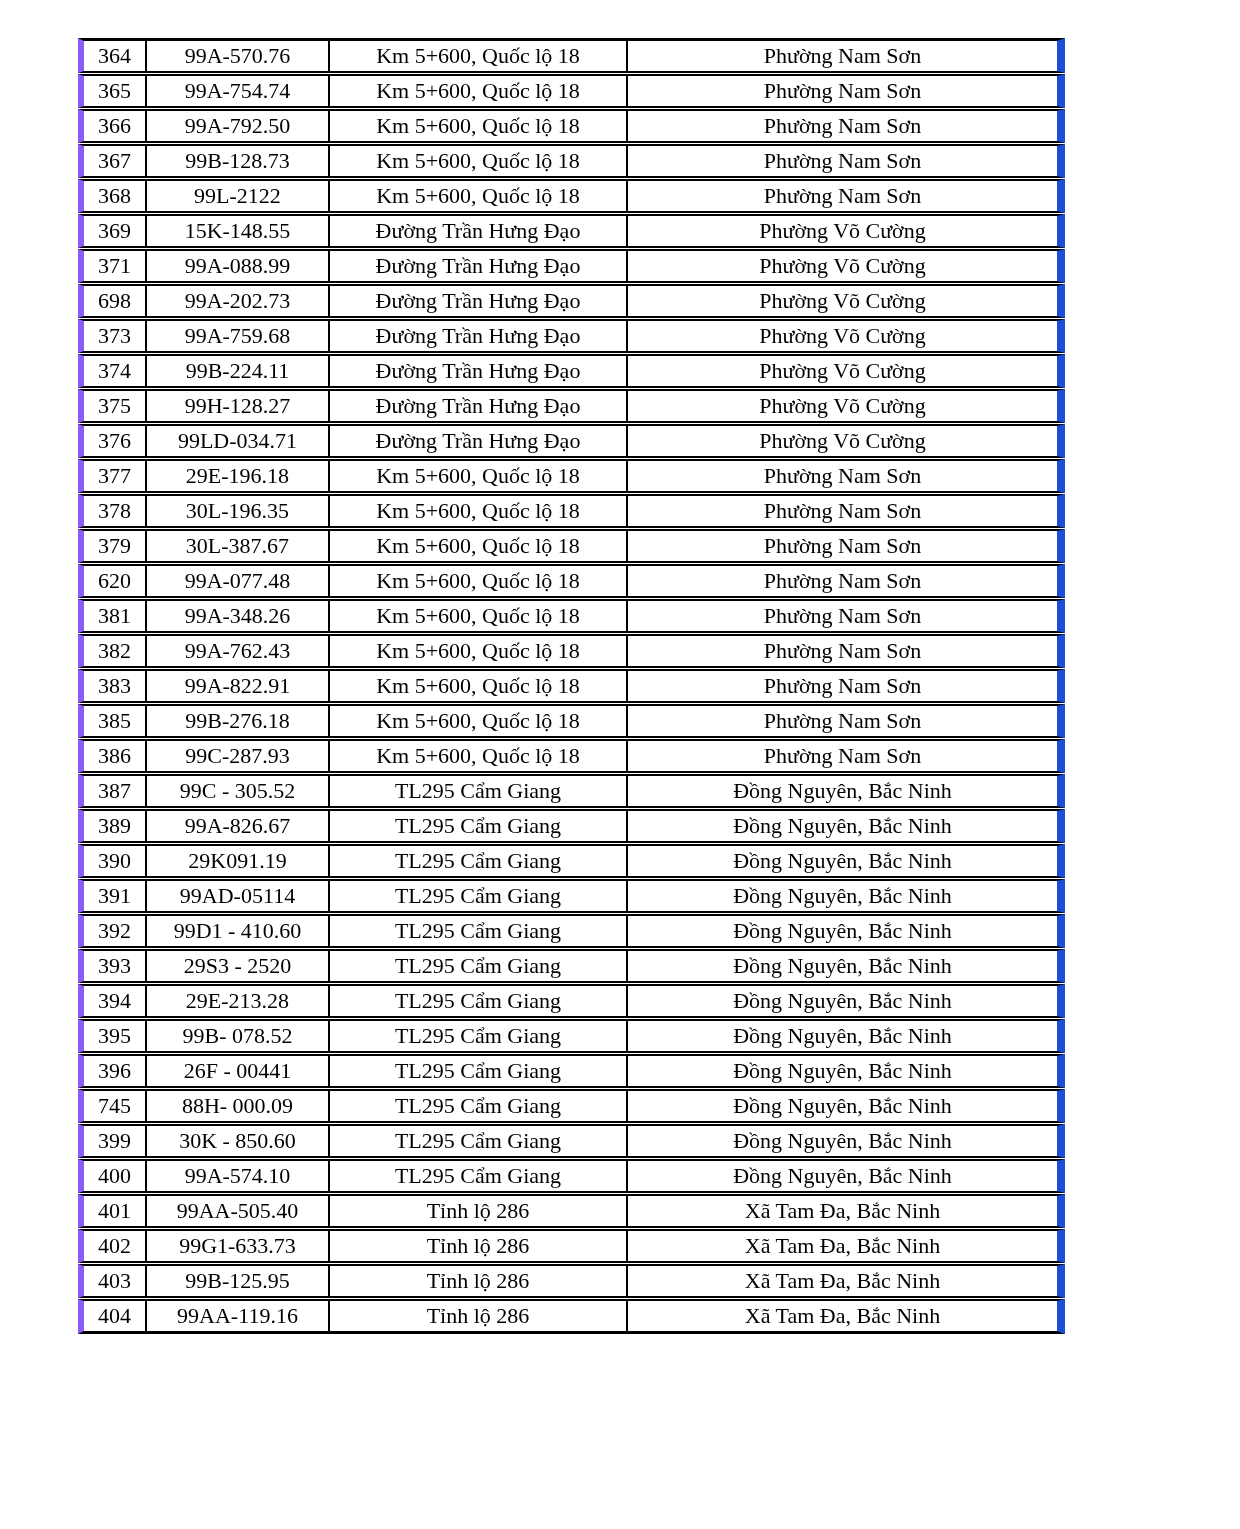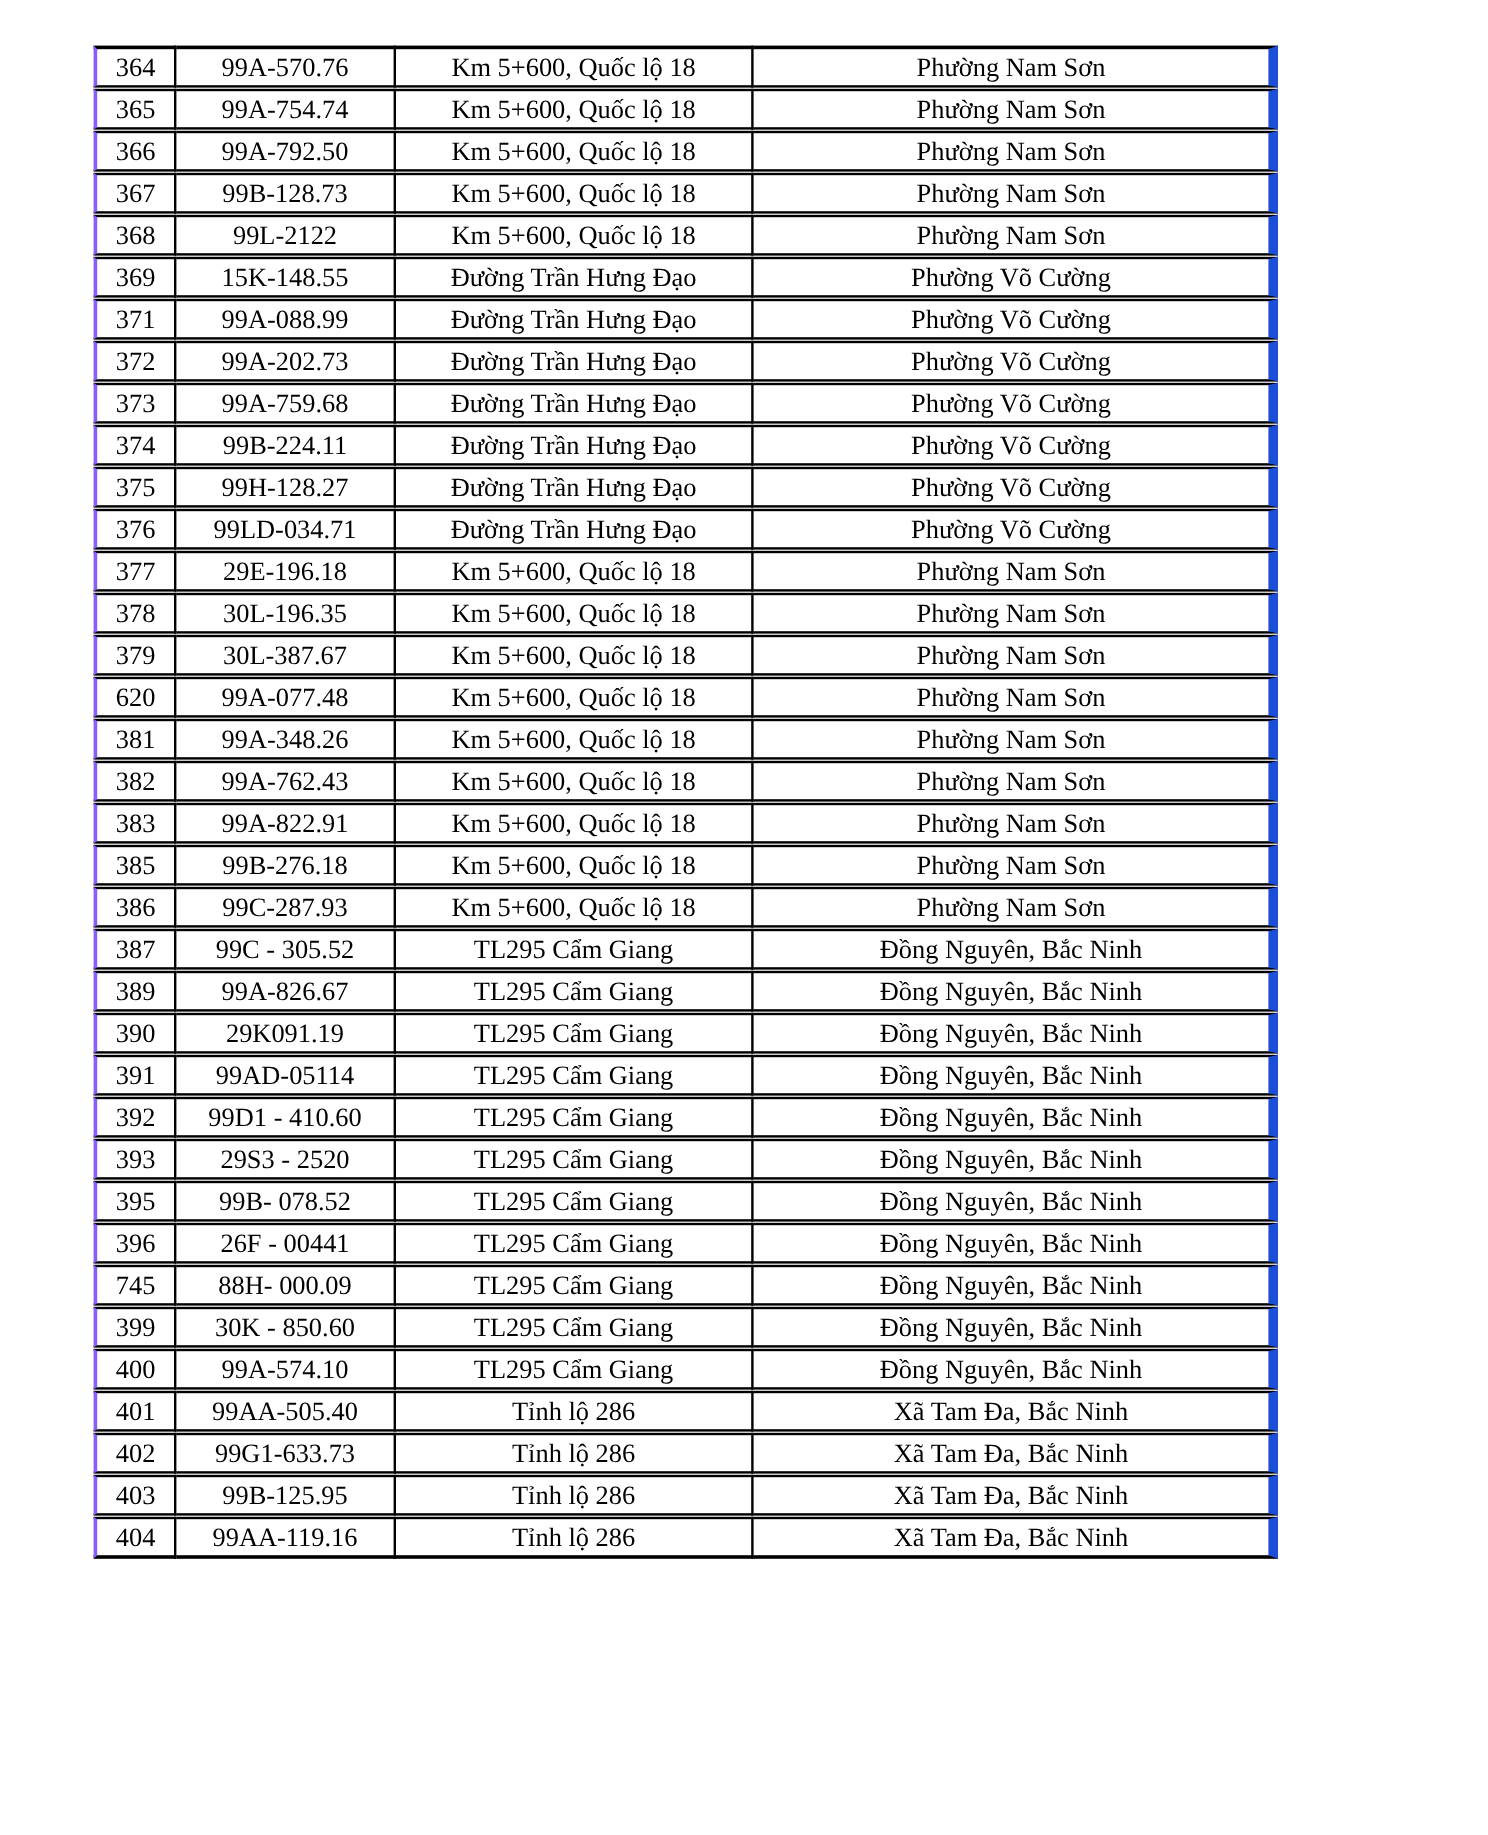--- a/index.html
+++ b/index.html
@@ -34,21 +34,21 @@
     vertical-align: middle;
     font-size: 22px;
     line-height: 1;
     height: 30px;
     padding: 0 2px;
     white-space: nowrap;
     overflow: hidden;
     font-family: "Liberation Serif", serif;
   }
   table.plates td:first-child {
-    border-left: 3px solid #8b5cf6;
+    border-left: 6px solid #8b5cf6;
     margin-top: 48px;
   }
   table.plates td:last-child {
     border-right: 8px solid #1d4ed8;
   }
   table.plates tr:first-child td {
     border-top: 3px solid #000000;
   }
   table.plates tr:last-child td {
     border-bottom: 3px solid #000000;
@@ -106,21 +106,21 @@
           <td>Đường Trần Hưng Đạo</td>
           <td>Phường Võ Cường</td>
         </tr>
         <tr>
           <td>371</td>
           <td>99A-088.99</td>
           <td>Đường Trần Hưng Đạo</td>
           <td>Phường Võ Cường</td>
         </tr>
         <tr>
-          <td>372</td>
+          <td>698</td>
           <td>99A-202.73</td>
           <td>Đường Trần Hưng Đạo</td>
           <td>Phường Võ Cường</td>
         </tr>
         <tr>
           <td>373</td>
           <td>99A-759.68</td>
           <td>Đường Trần Hưng Đạo</td>
           <td>Phường Võ Cường</td>
         </tr>
@@ -222,20 +222,26 @@
         </tr>
         <tr>
           <td>392</td>
           <td>99D1 - 410.60</td>
           <td>TL295 Cẩm Giang</td>
           <td>Đồng Nguyên, Bắc Ninh</td>
         </tr>
         <tr>
           <td>393</td>
           <td>29S3 - 2520</td>
+          <td>TL295 Cẩm Giang</td>
+          <td>Đồng Nguyên, Bắc Ninh</td>
+        </tr>
+        <tr>
+          <td>394</td>
+          <td>29E-213.28</td>
           <td>TL295 Cẩm Giang</td>
           <td>Đồng Nguyên, Bắc Ninh</td>
         </tr>
         <tr>
           <td>395</td>
           <td>99B- 078.52</td>
           <td>TL295 Cẩm Giang</td>
           <td>Đồng Nguyên, Bắc Ninh</td>
         </tr>
         <tr>

